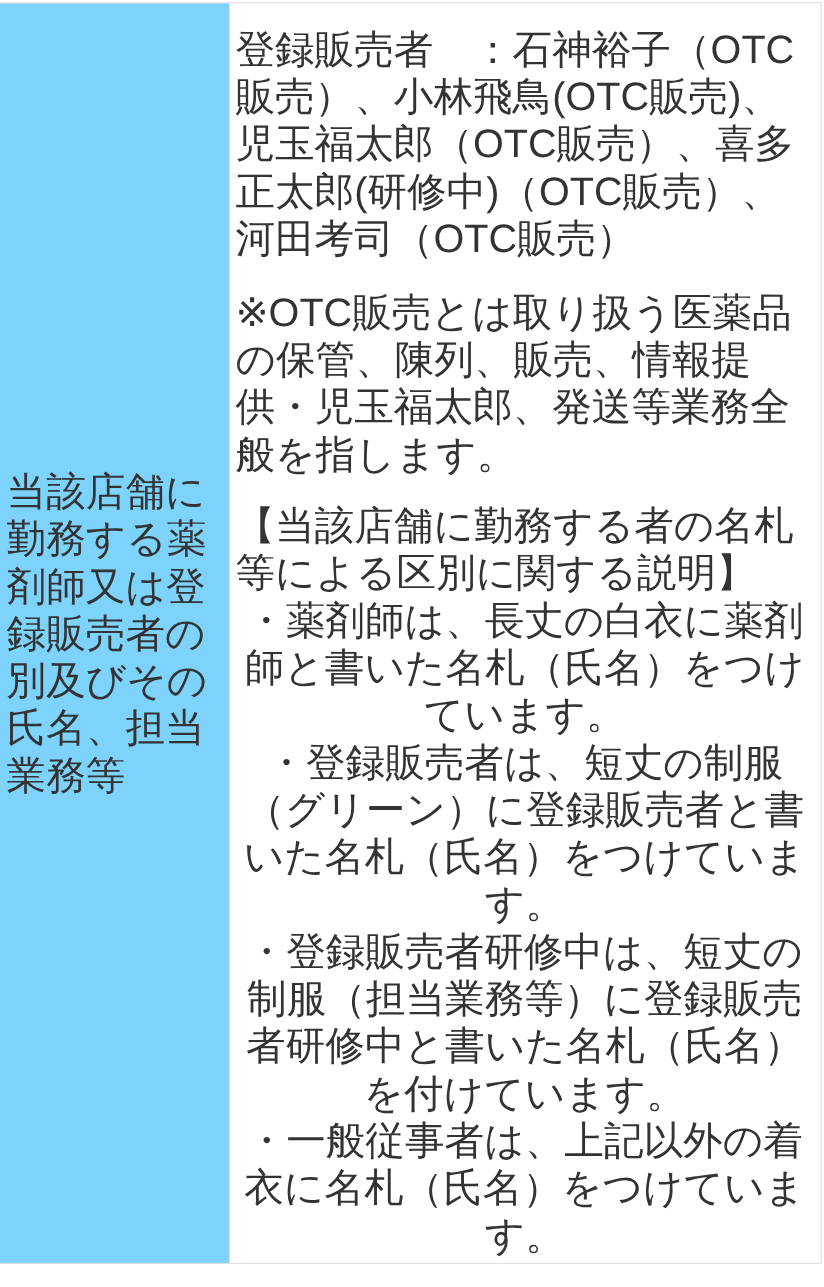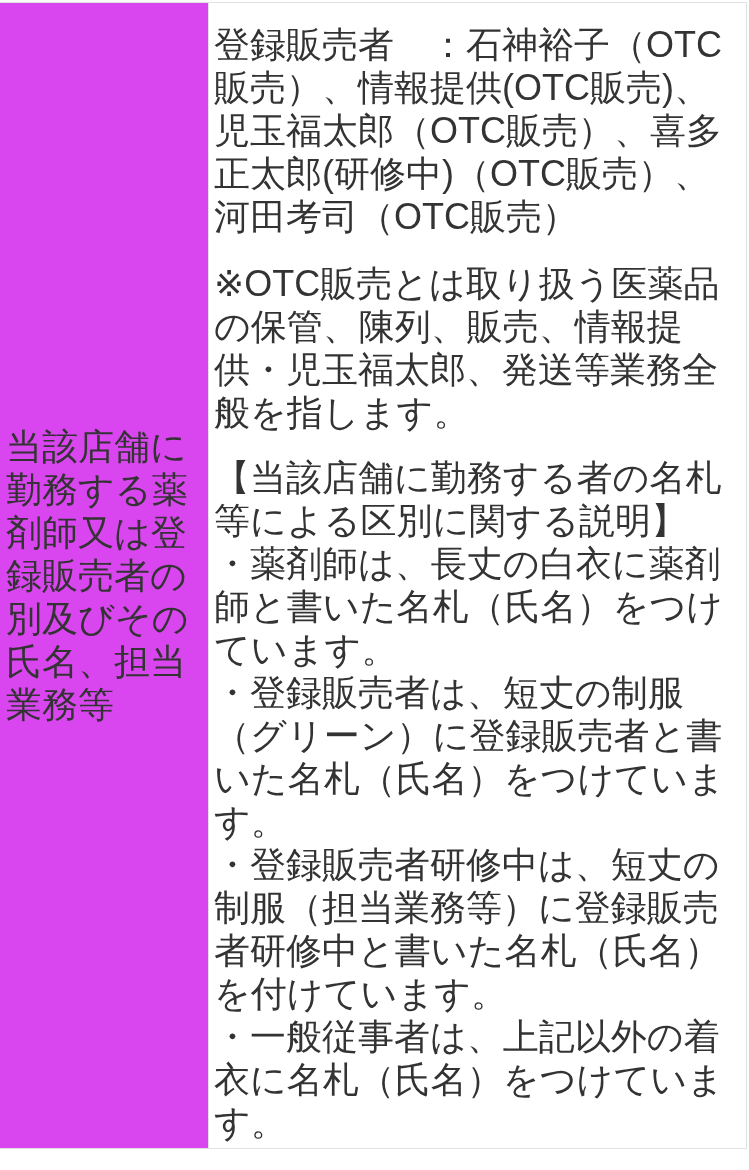--- a/index.html
+++ b/index.html
@@ -21,48 +21,48 @@
     font-size: 36px;
     line-height: 43px;
     letter-spacing: 0;
   }
   .info-table th,
   .info-table td {
     border: 1px solid #e2e2e2;
   }
   .label-cell {
     width: 198px;
-    background: #d946ef;
+    background: #7dd3fc;
     font-weight: normal;
     text-align: left;
     vertical-align: middle;
     padding: 4px 4px 4px 6px;
     word-break: break-all;
   }
   .content-cell {
     background: #ffffff;
     vertical-align: top;
     padding: 0 6px 4px 5px;
     word-break: break-all;
   }
   .staff-list   { margin: 20px 0 0; }
   .otc-note     { margin: 24px 0 0; }
   .badge-section { margin: 22px 0 0; }
   .badge-heading { margin: 0; }
-  .badge-item    { margin: 0; }
+  .badge-item    { margin: 0; text-align: center; }
 </style>
 </head>
 <body>
 
 <table class="info-table">
   <tbody>
     <tr>
       <th class="label-cell">当該店舗に勤務する薬剤師又は登録販売者の別及びその氏名、担当業務等</th>
       <td class="content-cell">
-        <p class="staff-list">登録販売者　：石神裕子（OTC販売）、情報提供(OTC販売)、児玉福太郎（OTC販売）、喜多正太郎(研修中)（OTC販売）、河田考司（OTC販売）</p>
+        <p class="staff-list">登録販売者　：石神裕子（OTC販売）、小林飛鳥(OTC販売)、児玉福太郎（OTC販売）、喜多正太郎(研修中)（OTC販売）、河田考司（OTC販売）</p>
         <p class="otc-note">※OTC販売とは取り扱う医薬品の保管、陳列、販売、情報提供・児玉福太郎、発送等業務全般を指します。</p>
         <div class="badge-section">
           <p class="badge-heading">【当該店舗に勤務する者の名札等による区別に関する説明】</p>
           <p class="badge-item">・薬剤師は、長丈の白衣に薬剤師と書いた名札（氏名）をつけています。</p>
           <p class="badge-item">・登録販売者は、短丈の制服（グリーン）に登録販売者と書いた名札（氏名）をつけています。</p>
           <p class="badge-item">・登録販売者研修中は、短丈の制服（担当業務等）に登録販売者研修中と書いた名札（氏名）を付けています。</p>
           <p class="badge-item">・一般従事者は、上記以外の着衣に名札（氏名）をつけています。</p>
         </div>
       </td>
     </tr>

